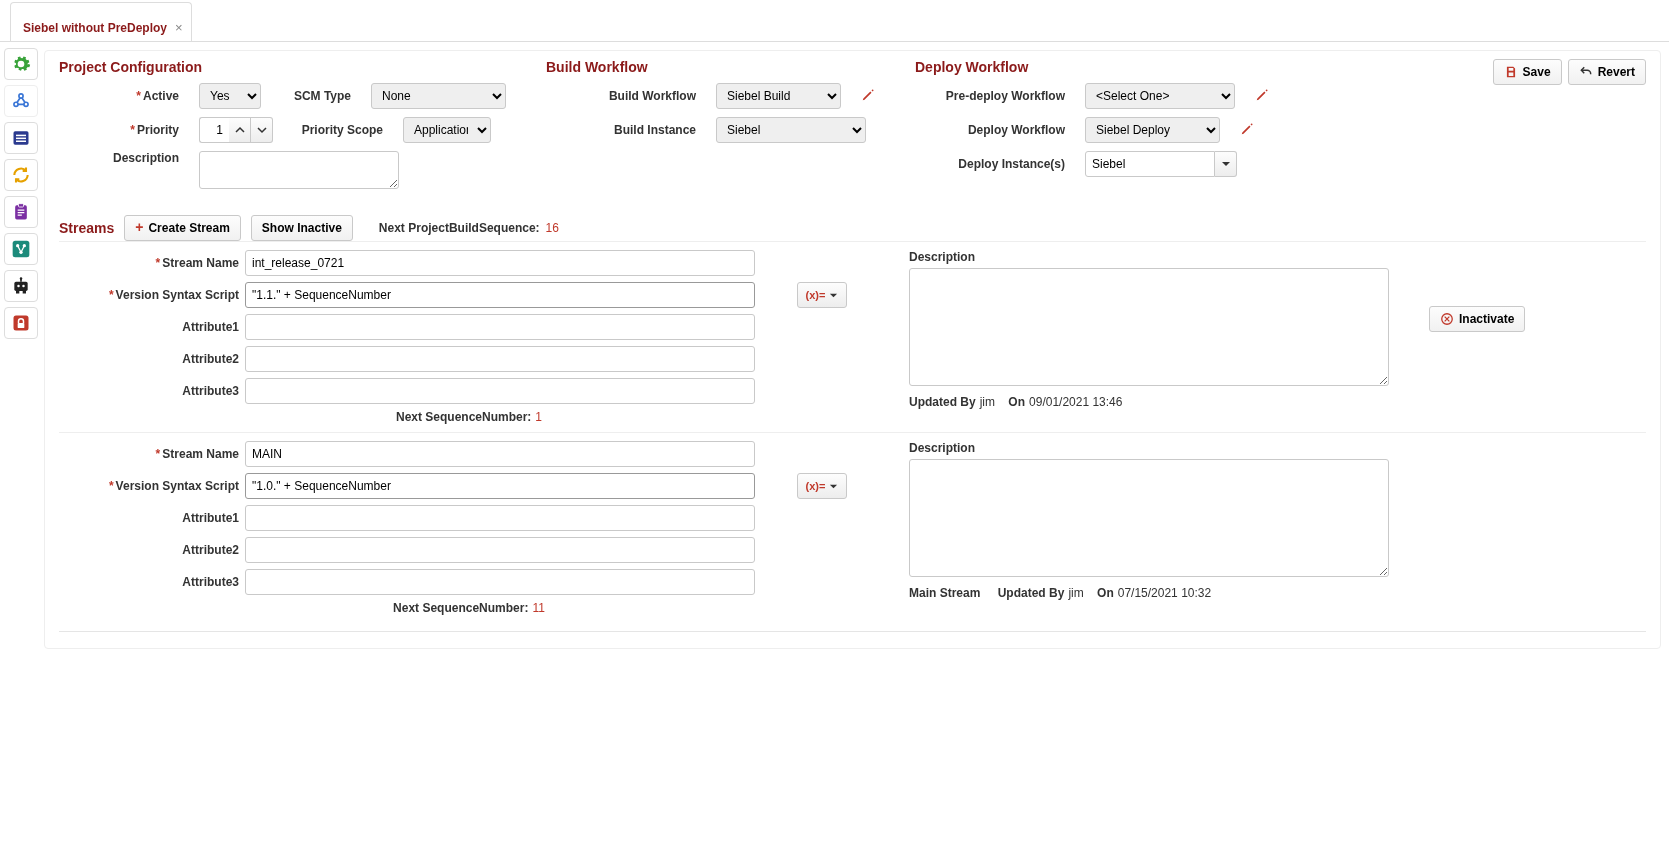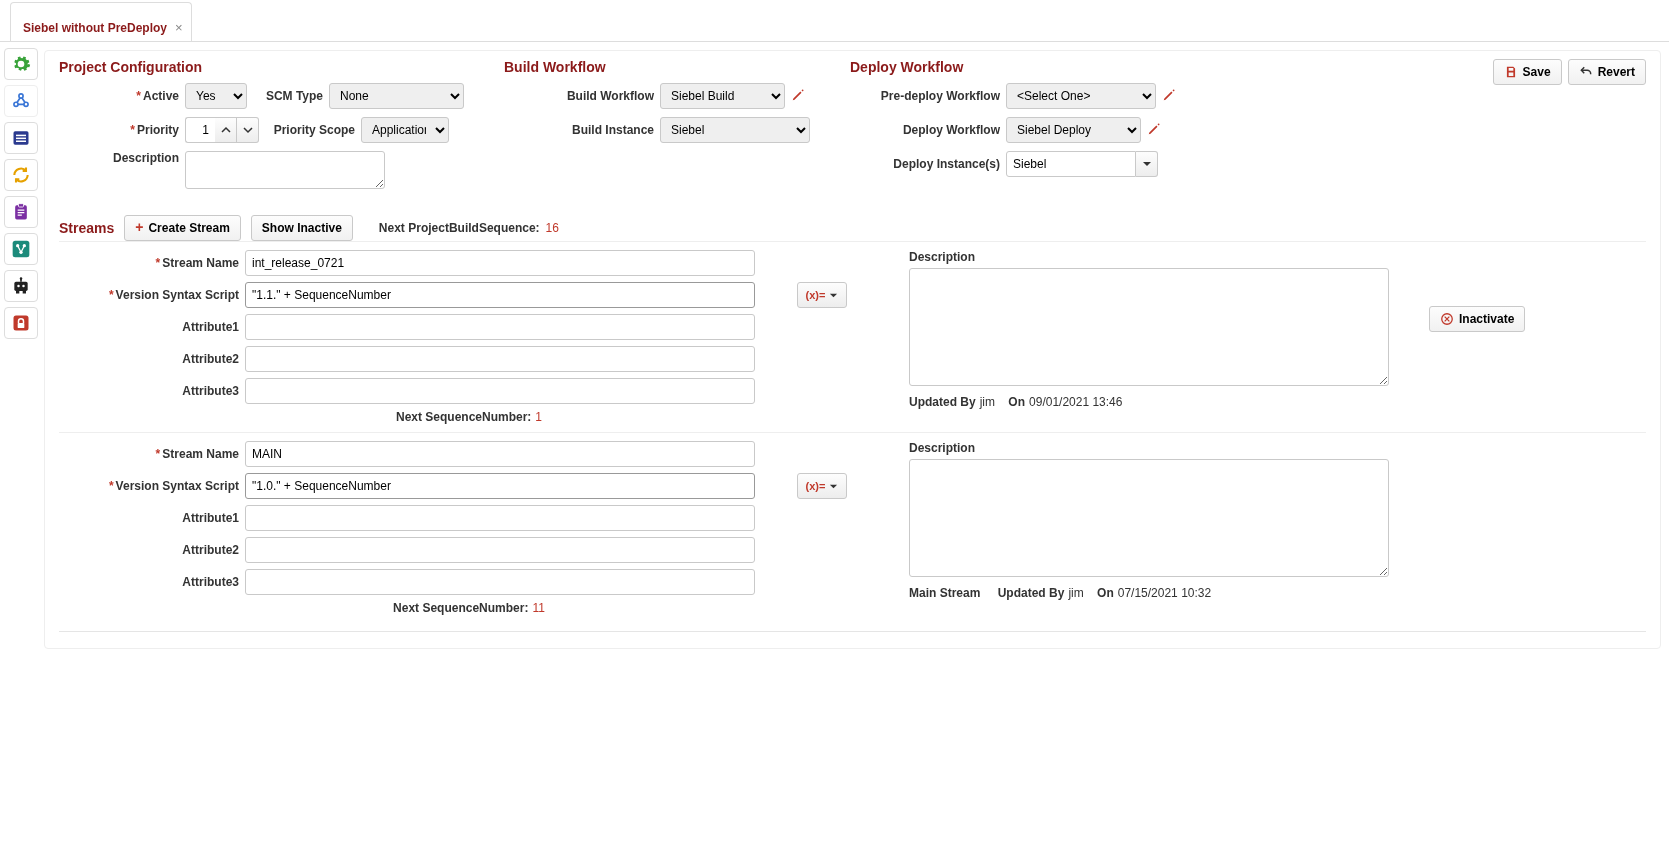--- a/index.html
+++ b/index.html
@@ -17,21 +17,21 @@
 .icon-btn.sel { border-color: #eee; background: #fff; }
 
 .content { flex: 1; padding: 8px 14px; border: 1px solid #eee; margin: 8px 8px 8px 0; border-radius: 4px; position: relative; }
 .btn { border: 1px solid #c9c9c9; background: linear-gradient(#fdfdfd,#f1f1f1); padding: 5px 10px; border-radius: 3px; cursor: pointer; display: inline-flex; gap: 5px; font-size: 12px; font-weight: bold; }
 
 .section-heading { color: #8b1a1a; font-weight: bold; font-size: 14px; margin-bottom: 8px; }
 
 .cols3 { display: flex; gap: 40px; align-items: flex-start; flex-wrap: wrap; }
 .col { min-width: 300px; }
 
-.form-row { display: flex; align-items: center; margin-bottom: 8px; gap: 6px; }
+.form-row { display: flex; align-items: center; margin-bottom: 8px; gap: 20px; }
 .form-label { text-align: right; font-weight: bold; min-width: 120px; }
 .form-label.w150 { min-width: 150px; }
 .req-star { color: #c0392b; font-weight: bold; margin-right: 2px; }
 select, input[type=text], textarea { border: 1px solid #c9c9c9; border-radius: 3px; padding: 4px 6px; font-family: inherit; font-size: 12px; }
 select { height: 26px; }
 input[type=text] { height: 26px; }
 textarea { resize: both; }
 
 .spin-wrap { display: inline-flex; }
 .spin-btn { width: 22px; height: 26px; border: 1px solid #c9c9c9; background: linear-gradient(#fdfdfd,#ededed); display: inline-flex; align-items: center; justify-content: center; cursor: pointer; }

